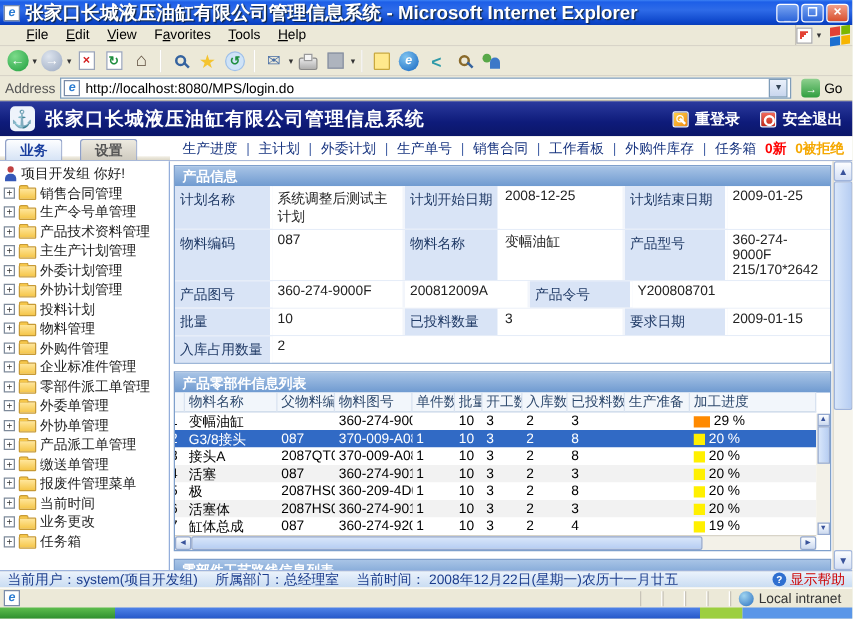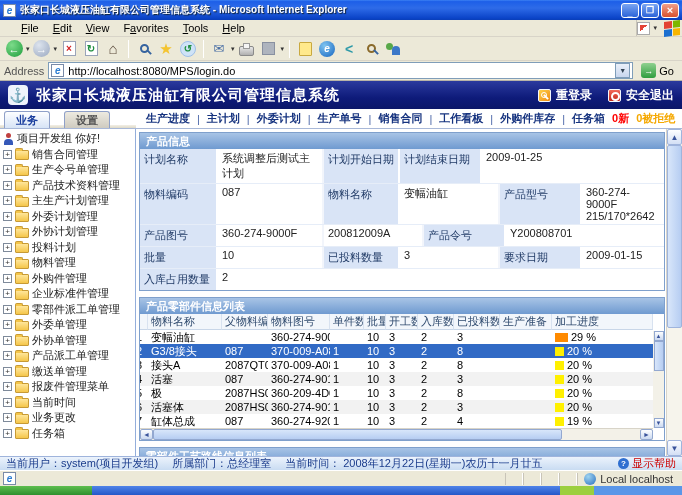--- a/index.html
+++ b/index.html
@@ -5,21 +5,21 @@
   * { box-sizing: border-box; margin: 0; padding: 0; }
   html,body { width:682px; height:495px; }
   body { font-family:"Liberation Sans", sans-serif; font-size:11px; background:#ECE9D8; overflow:hidden; }
   .screen { width:682px; height:495px; display:flex; flex-direction:column; }
 
   
   .titlebar { height:20px; flex:none; display:flex; align-items:center; padding:0 3px;
     background:linear-gradient(180deg,#3C81F3 0%,#1D5FE8 8%,#2E6BE8 40%,#0B44C8 90%,#0A3EB8 100%); }
   .mini-e { width:13px; height:13px; background:#fff; border:1px solid #7A8BA8; flex:none;
     color:#2D7DD2; font-weight:bold; font-style:italic; font-size:10px; line-height:11px; text-align:center; }
-  .title-text { color:#fff; font-weight:bold; font-size:10px; margin-left:4px; flex:1;
+  .title-text { color:#fff; font-weight:bold; font-size:15px; margin-left:4px; flex:1;
     white-space:nowrap; overflow:hidden; text-shadow:1px 1px 1px #123; }
   .tbtns { display:flex; gap:2px; }
   .tbbtn { width:18px; height:15px; border:1px solid #fff; border-radius:3px; color:#fff;
     font-size:9px; font-weight:bold; display:flex; align-items:center; justify-content:center;
     background:linear-gradient(#79A5F2,#2B63D8); }
   .tbbtn.close { background:linear-gradient(#F2A08A,#D8502E); font-size:11px; }
   .tbbtn.min span { margin-top:6px; }
 
   
   .menubar { height:17px; flex:none; display:flex; align-items:center; background:#ECE9D8;
@@ -93,21 +93,21 @@
 
   
   .tabrow { height:20px; flex:none; display:flex; background:#fff; border-bottom:1px solid #A8B8D8; }
   .tabzone { width:136px; flex:none; background:linear-gradient(#F2EFE6,#DED9C8); display:flex;
     align-items:flex-end; padding-left:4px; gap:14px;margin-top:16px; }
   .tab { height:17px; padding:0 11px; border:1px solid #8FA0C8; border-bottom:none; border-radius:3px 3px 0 0;
     display:flex; align-items:center; font-weight:bold; font-size:11px; }
   .tab.active { background:linear-gradient(#FDFEFF,#D7E4F6); color:#1B3F9E; }
   .tab.inactive { background:linear-gradient(#EDEAE0,#CFCBC0); color:#555; }
   .navzone { flex:1; display:flex; align-items:center; padding-left:10px; gap:7px; white-space:nowrap; overflow:hidden; }
-  .nav-item { color:#16337F; font-weight:bold; }
+  .nav-item { color:#16337F; font-weight:normal; }
   .nav-sep { color:#4A66A8; }
   .badge-new { color:#F00; font-weight:bold; }
   .badge-rej { color:#F5A800; font-weight:bold; }
 
   
   .content { flex:1; min-height:0; display:flex; background:#fff; }
   .sidebar { width:136px; flex:none; border-right:1px solid #94AEDB; background:#fff; overflow:hidden; padding-top:2px; }
   .trow { display:flex; align-items:center; height:15.5px; padding-left:3px; gap:3px; color:#222; white-space:nowrap; }
   .plus { width:9px; height:9px; border:1px solid #7E8A9A; background:#fff; font-size:8px; line-height:7px;
     text-align:center; color:#333; flex:none; }
@@ -445,20 +445,21 @@
     <div class="main">
       <div class="main-inner">
 
         <div class="panel">
           <div class="phead">产品信息</div>
           <div id="info-grid">
               <div class="irow">
                 <span class="il w0">计划名称</span>
                 <span class="iv w1">系统调整后测试主计划</span>
                 <span class="il w2">计划开始日期</span>
+                <span class="iv w3">2008-12-25</span>
                 <span class="il w4">计划结束日期</span>
                 <span class="iv w5">2009-01-25</span>
               </div>
               <div class="irow">
                 <span class="il w0">物料编码</span>
                 <span class="iv w1">087</span>
                 <span class="il w2">物料名称</span>
                 <span class="iv w3">变幅油缸</span>
                 <span class="il w4">产品型号</span>
                 <span class="iv w5">360-274-9000F 215/170*2642</span>
@@ -674,21 +675,21 @@
 
   <div class="iestatus">
     <span class="mini-e">e</span>
     <span class="fill"></span>
     <span class="pane"></span>
     <span class="pane"></span>
     <span class="pane"></span>
     <span class="pane"></span>
     <span class="zone">
       <span class="zglobe"></span>
-      <span>Local localhost</span>
+      <span>Local intranet</span>
     </span>
   </div>
 
   <div class="taskbar">
     <span class="tstart"></span>
     <span class="tmid"></span>
     <span class="tseg"></span>
     <span class="tright"></span>
   </div>
 

